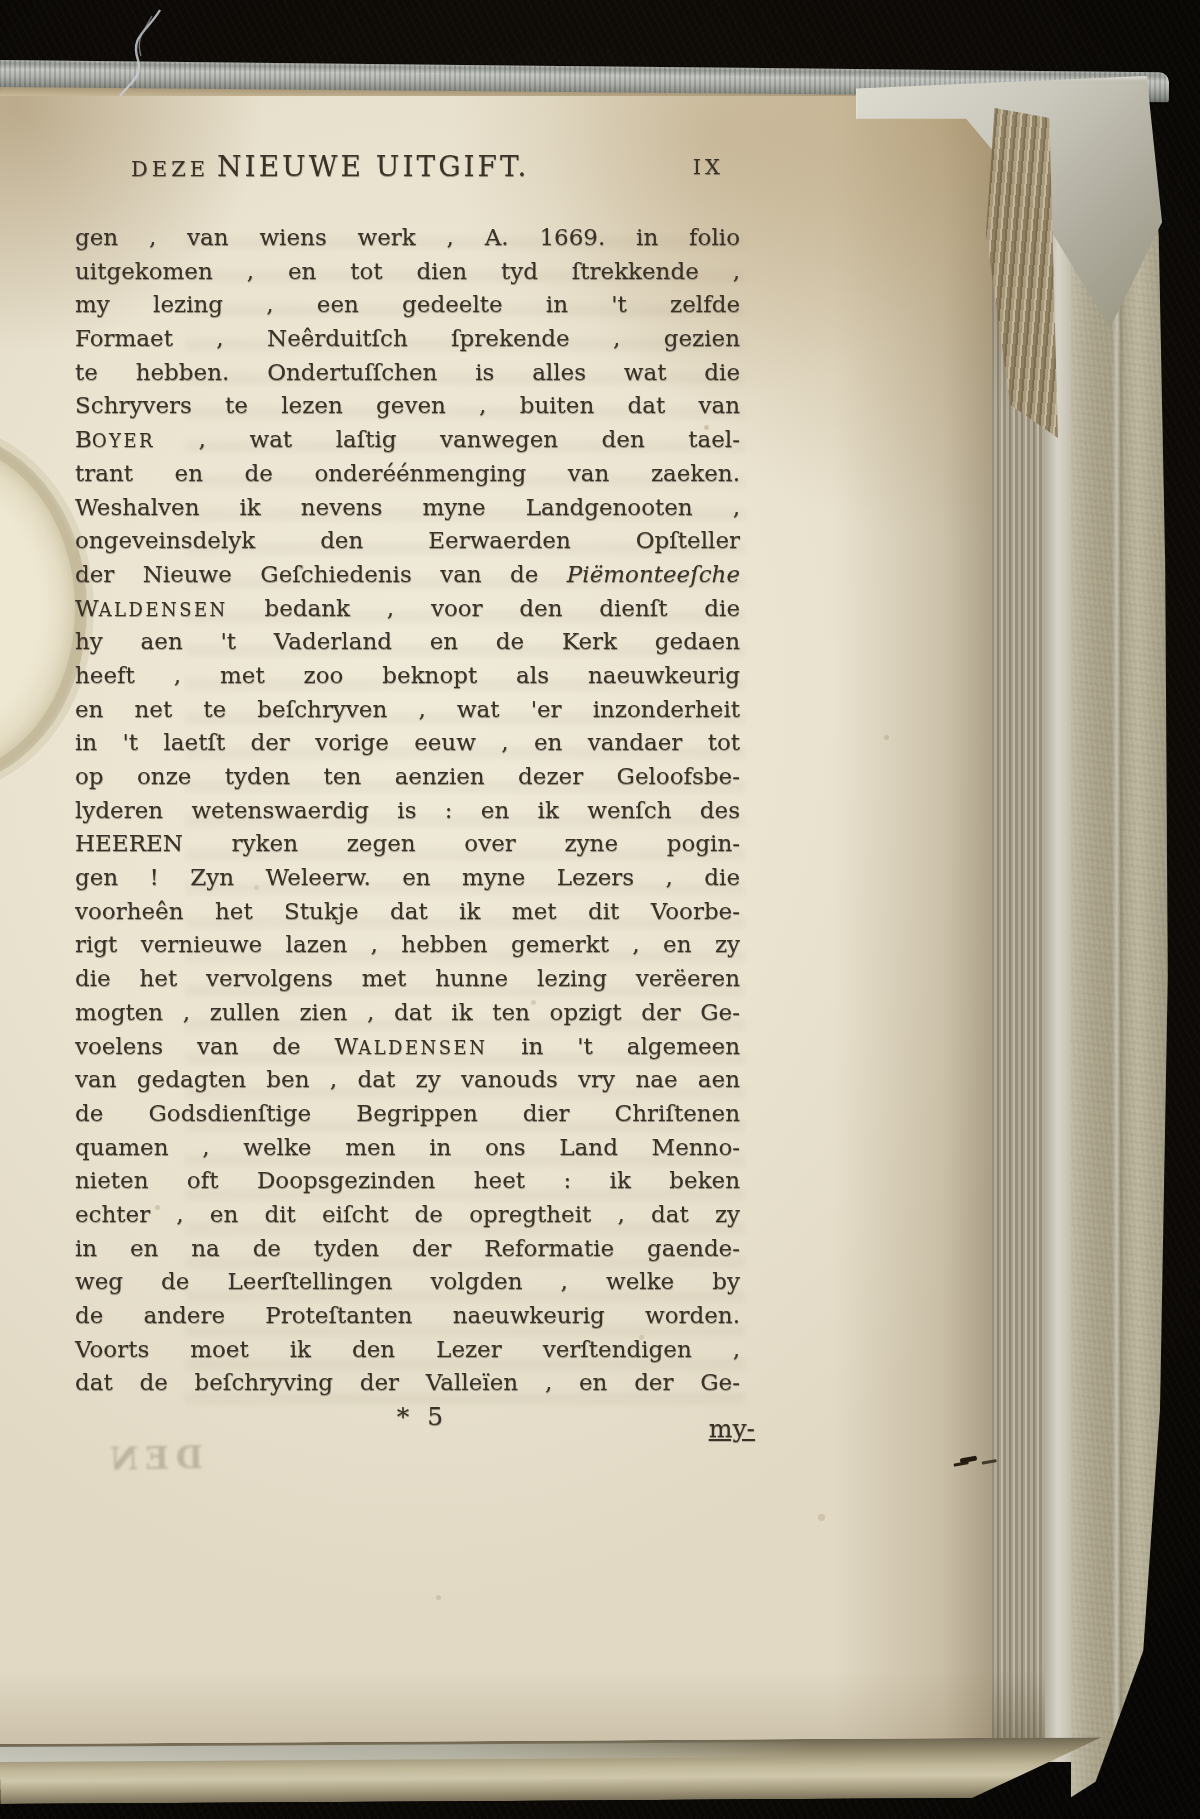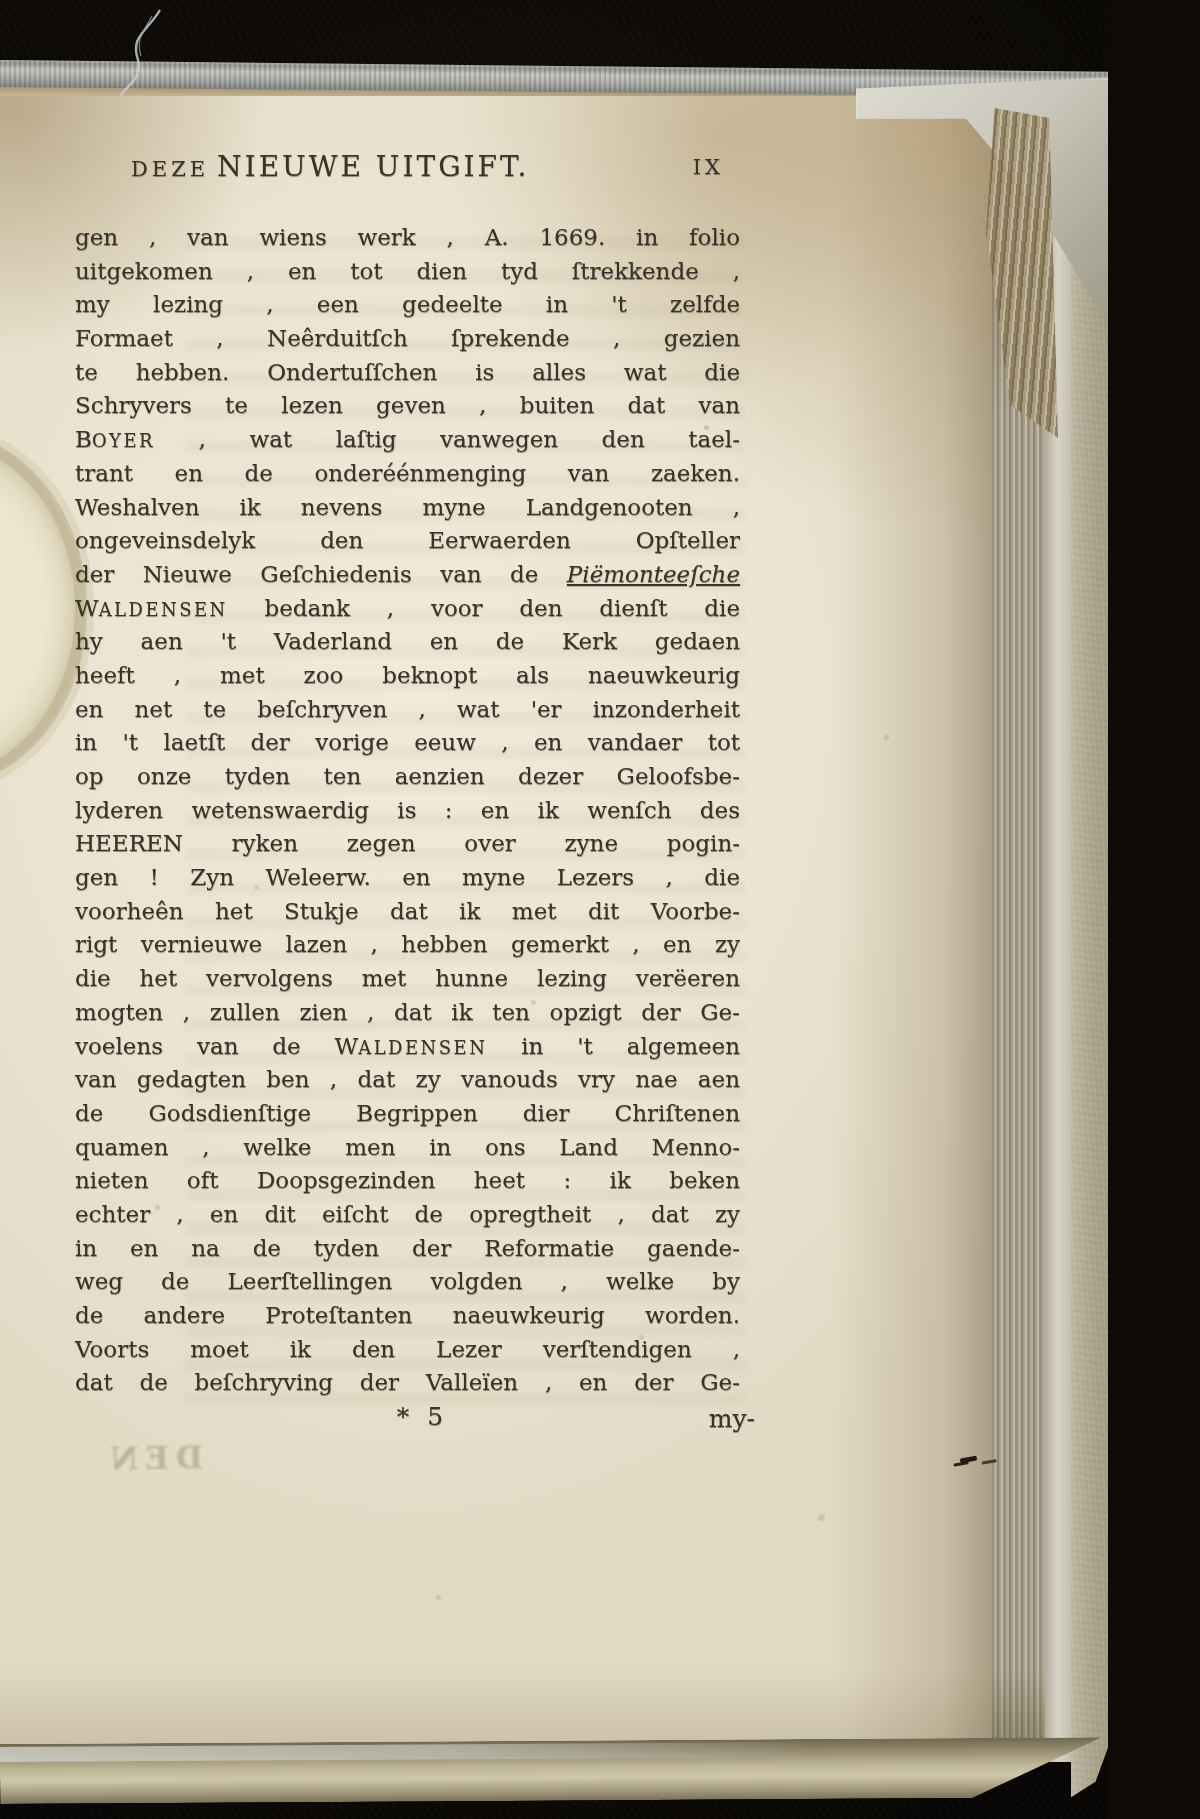--- a/index.html
+++ b/index.html
@@ -1,21 +1,21 @@
 <!DOCTYPE html>
 <html><head>
 <meta charset="utf-8">
 <style>
   html,body{margin:0;padding:0;}
   body{
     width:1200px;height:1819px;overflow:hidden;
     background:#0e0b07;
     font-family:"DejaVu Serif","Liberation Serif",serif;
   }
-  .scene{position:relative;width:1108px;height:1819px;overflow:hidden;
+  .scene{position:relative;width:1200px;height:1819px;overflow:hidden;
     background:
       radial-gradient(ellipse 950px 1250px at 45% 42%, #1a1610 0%, #0e0b07 62%, #080604 100%);
   }
   
   .scene::after{content:"";position:absolute;inset:0;pointer-events:none;z-index:1;
     background:
       repeating-linear-gradient(63deg, rgba(255,255,255,0.015) 0 2px, transparent 2px 7px),
       repeating-linear-gradient(-40deg, rgba(255,255,255,0.012) 0 1px, transparent 1px 6px);
   }
 
@@ -96,25 +96,25 @@
 
   
   .content{position:absolute;left:75px;top:150px;width:665px;z-index:8;
     color:#3a3127;text-shadow:0.3px 0.5px 0.7px rgba(58,49,39,0.5);}
   .header-row{position:relative;height:42px;white-space:nowrap;}
   .h-prefix{font-size:21px;letter-spacing:4px;margin-left:56px;}
   .h-title{font-size:28px;letter-spacing:3px;margin-left:8px;}
   .h-page{position:absolute;right:16px;top:5px;font-size:21px;letter-spacing:4px;}
   .bodytext{margin-top:29px;font-size:23px;line-height:33.7px;}
   .line{text-align:justify;text-align-last:justify;text-justify:inter-word;height:33.7px;}
-  .line i{font-style:italic;text-decoration:underline;}
+  .line i{font-style:italic;}
   .sc{font-size:0.78em;letter-spacing:2.5px;margin-top:12px;}
   .footer-row{position:relative;margin-top:2px;height:38px;font-size:25px;}
   .sig{position:absolute;left:30px;right:0;text-align:center;letter-spacing:5px;}
-  .catch{position:absolute;right:-15px;top:2px;}
+  .catch{position:absolute;right:-15px;top:12px;text-decoration:underline;}
 
   .ghost-text{position:absolute;left:103px;top:1440px;z-index:7;
     transform:scaleX(-1) rotate(1deg);
     font-size:31px;font-weight:bold;letter-spacing:7px;
     color:rgba(108,98,76,0.32);filter:blur(1.1px);}
 
   .fleck-a{position:absolute;left:960px;top:1457px;width:17px;height:5px;z-index:9;
     background:#221a10;border-radius:2px;transform:rotate(-10deg);
     box-shadow:-8px 3px 0 -1px #2a2116, 20px 6px 0 -1px rgba(40,32,20,0.8);}
   .fiber{position:absolute;left:92px;top:6px;z-index:4;}

